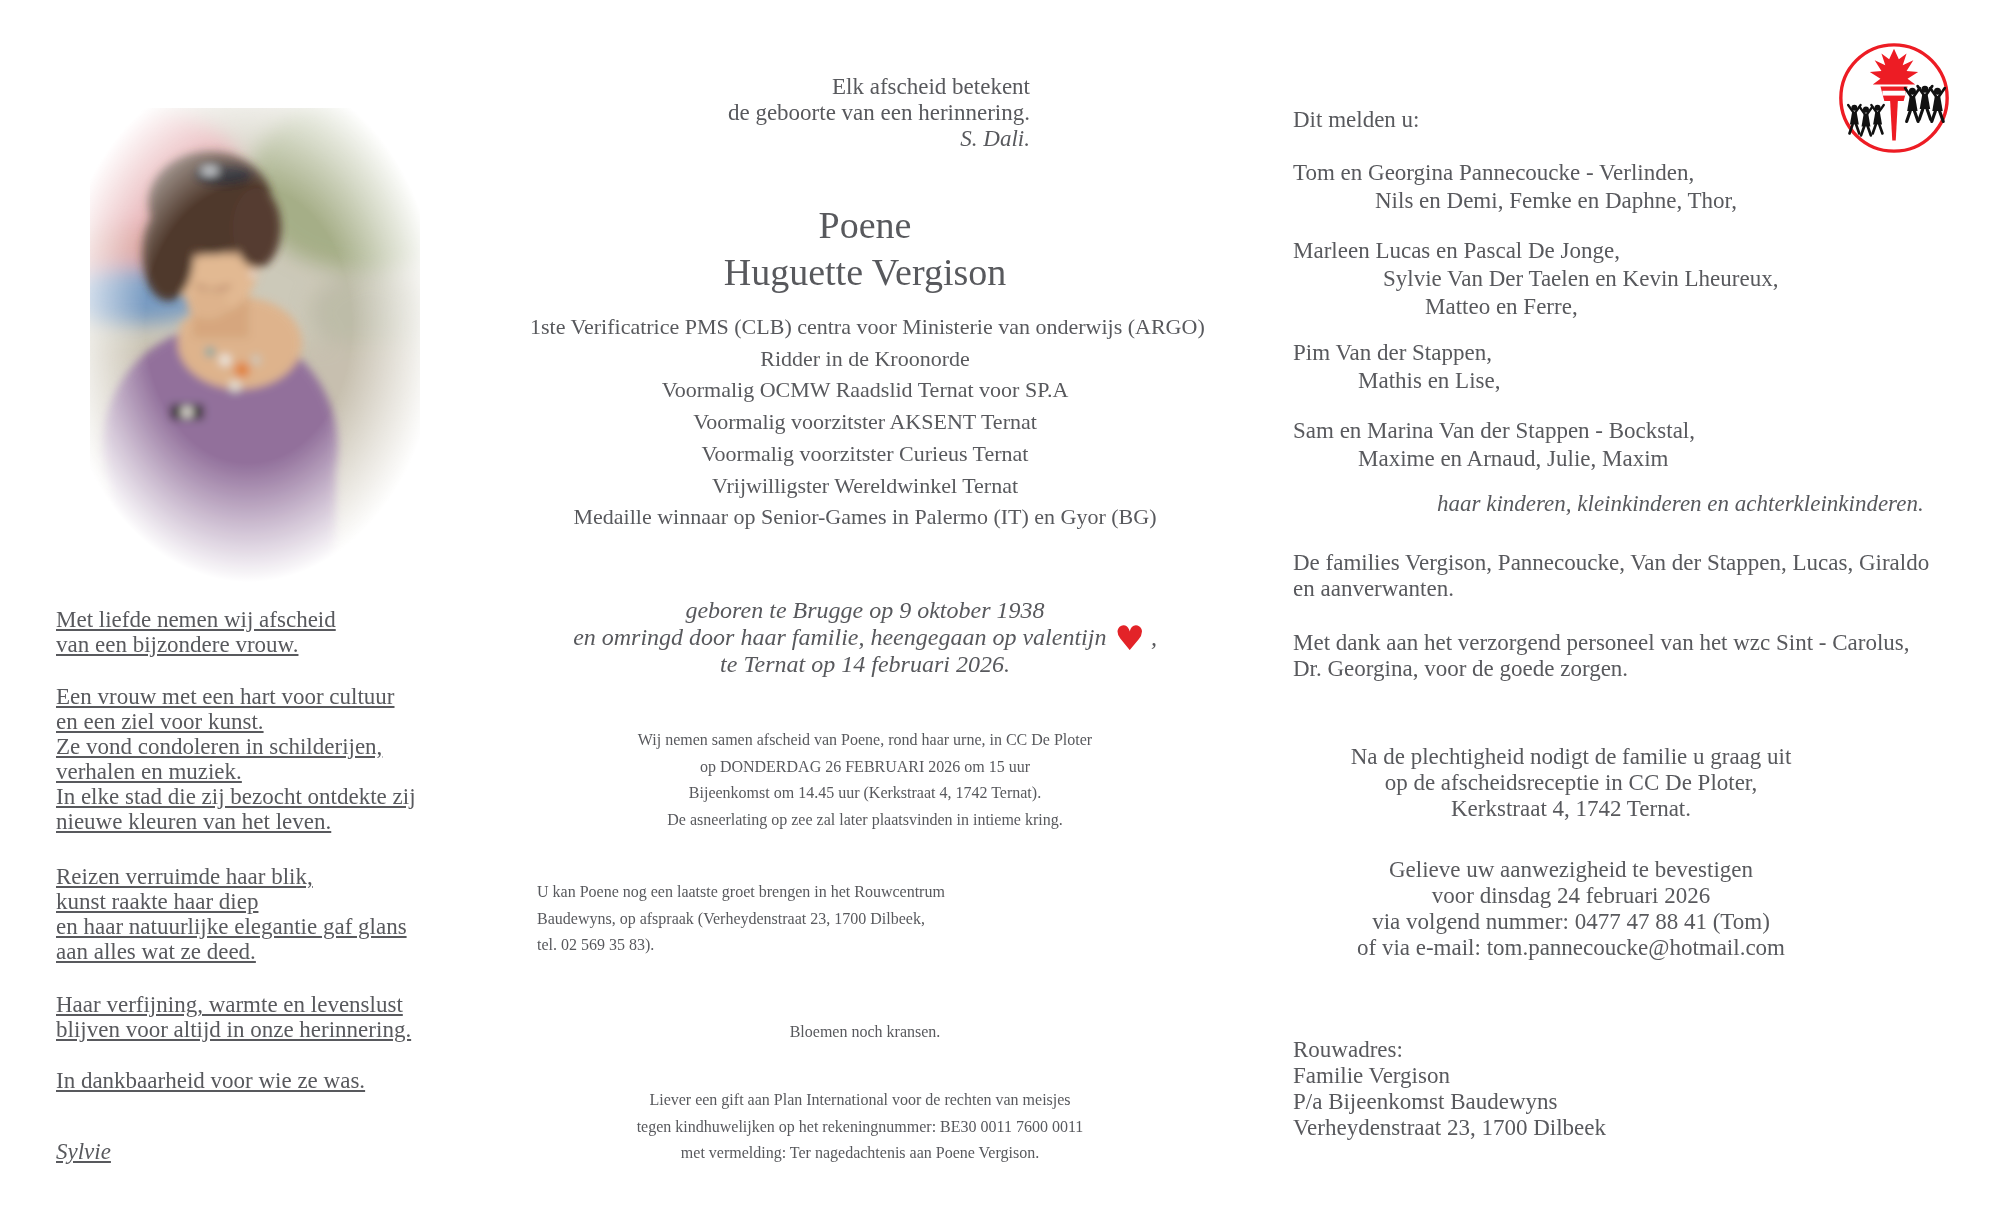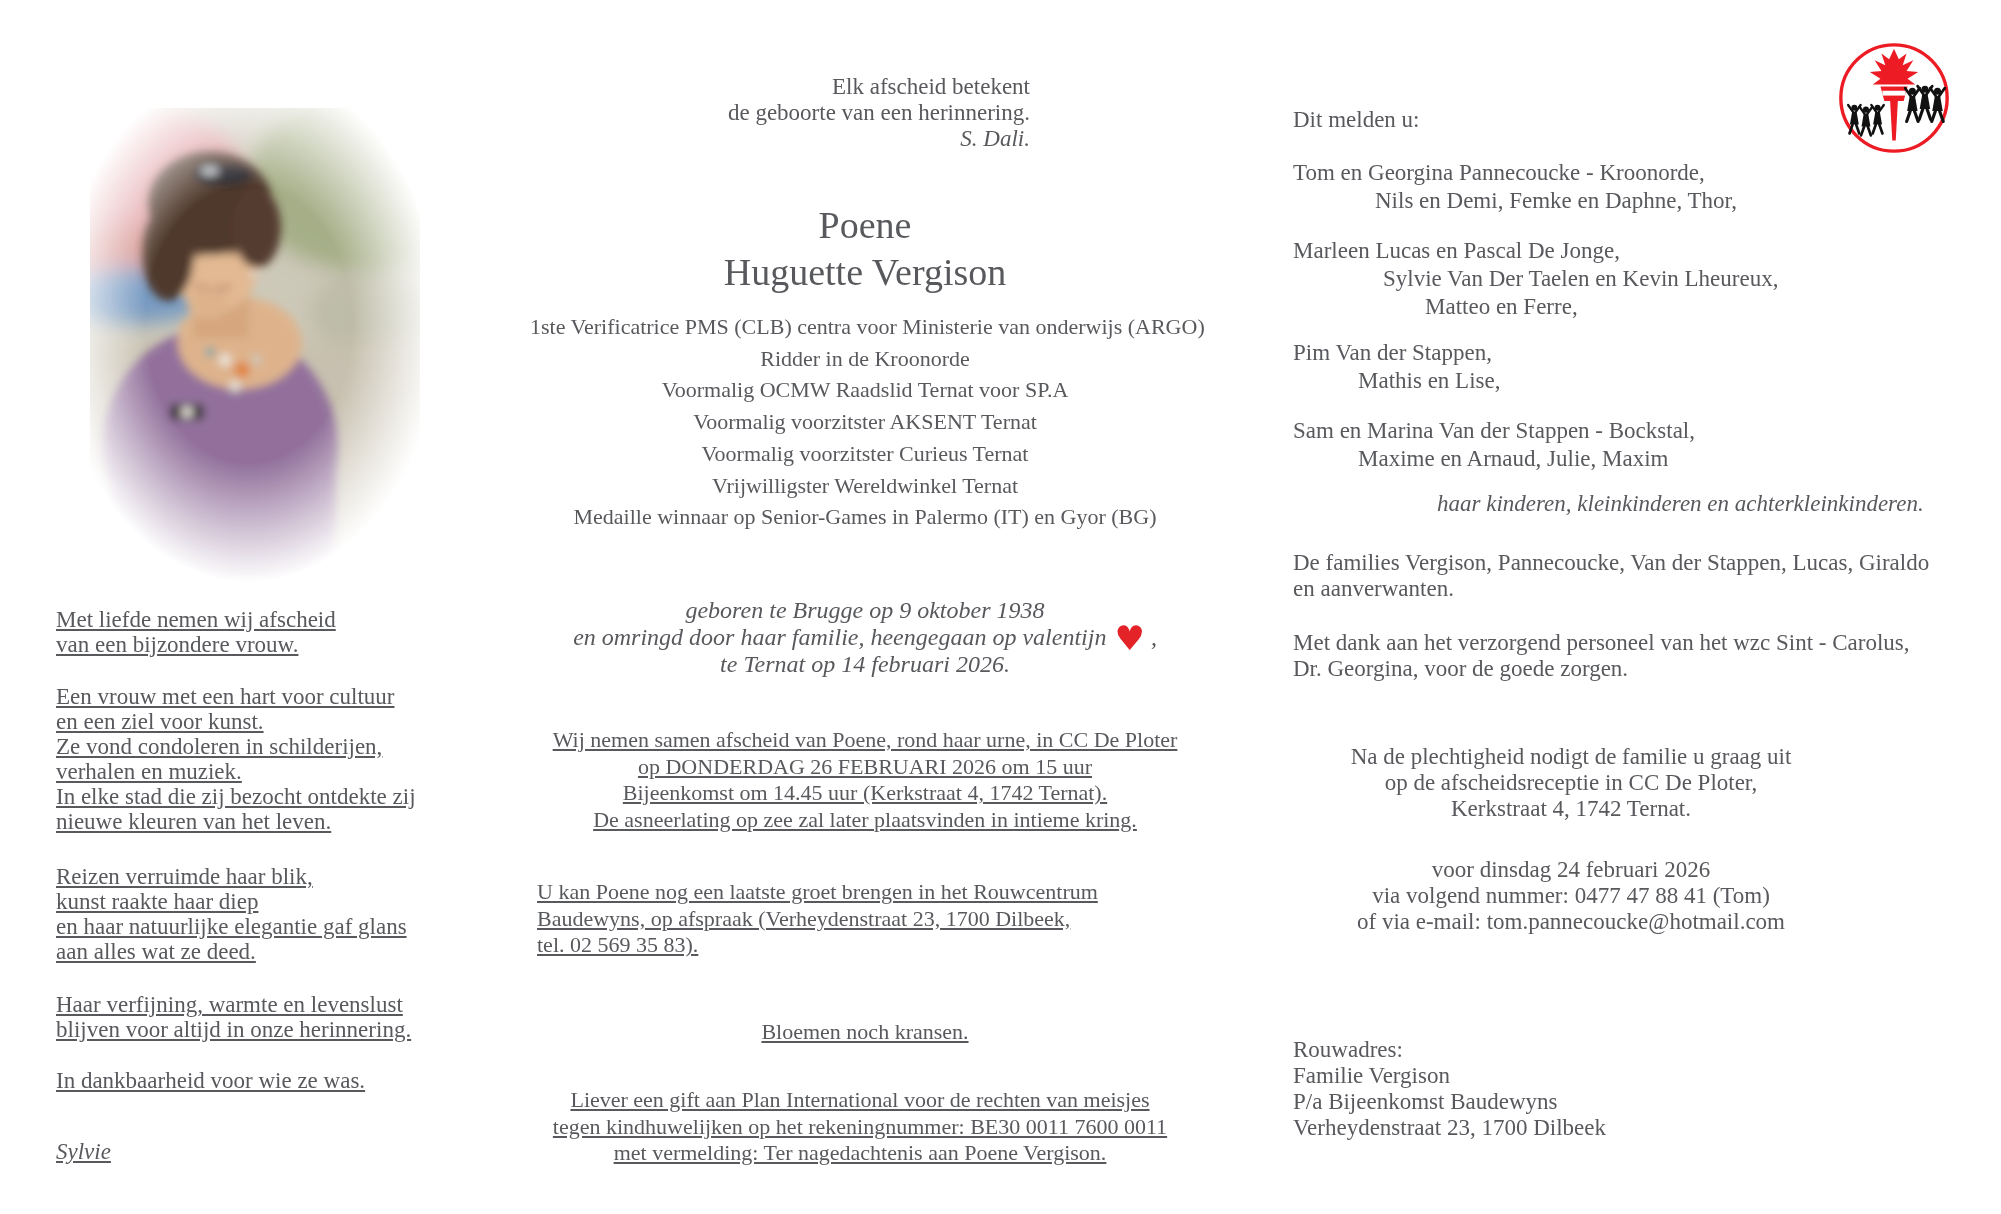--- a/index.html
+++ b/index.html
@@ -9,21 +9,21 @@
     color:#58595d;overflow:hidden;
   }
   .abs{position:absolute;}
   .ln{white-space:nowrap;}
   .it{font-style:italic;}
   .ctr{text-align:center;}
   .rgt{text-align:right;}
 
   
   .body-l .ln{font-size:23px;line-height:25px;text-decoration:underline;}
-  .body-m .ln{font-size:22px;line-height:26.5px;text-decoration:underline;}
+  .body-m .ln{font-size:16px;line-height:26.5px;}
   .body-r .ln{font-size:23px;line-height:26px;}
   .titles .ln{font-size:22px;line-height:31.7px;}
   .quote .ln{font-size:23px;line-height:26px;}
   .namebk .ln{font-size:38px;line-height:47px;}
   .lifebk .ln{font-size:24px;line-height:27px;font-style:italic;}
   .famgrp .ln{font-size:23px;line-height:28px;}
 
   .heart{
     color:#e32328;font-size:34px;line-height:0;
     display:inline-block;vertical-align:-5px;margin:0 6px 0 8px;
@@ -176,21 +176,21 @@
     <div class="ln">Liever een gift aan Plan International voor de rechten van meisjes</div>
     <div class="ln">tegen kindhuwelijken op het rekeningnummer: BE30 0011 7600 0011</div>
     <div class="ln">met vermelding: Ter nagedachtenis aan Poene Vergison.</div>
   </div>
 
   <div class="abs body-r" style="left:1293px;top:107px;">
     <div class="ln">Dit melden u:</div>
   </div>
 
   <div class="abs famgrp" style="left:1293px;top:159px;">
-    <div class="ln">Tom en Georgina Pannecoucke - Kroonorde,</div>
+    <div class="ln">Tom en Georgina Pannecoucke - Verlinden,</div>
     <div class="ln" style="padding-left:82px;">Nils en Demi, Femke en Daphne, Thor,</div>
   </div>
   <div class="abs famgrp" style="left:1293px;top:237px;">
     <div class="ln">Marleen Lucas en Pascal De Jonge,</div>
     <div class="ln" style="padding-left:90px;">Sylvie Van Der Taelen en Kevin Lheureux,</div>
     <div class="ln" style="padding-left:132px;">Matteo en Ferre,</div>
   </div>
   <div class="abs famgrp" style="left:1293px;top:339px;">
     <div class="ln">Pim Van der Stappen,</div>
     <div class="ln" style="padding-left:65px;">Mathis en Lise,</div>
@@ -214,20 +214,21 @@
     <div class="ln">Dr. Georgina, voor de goede zorgen.</div>
   </div>
 
   <div class="abs body-r ctr" style="left:1291px;top:744px;width:560px;">
     <div class="ln">Na de plechtigheid nodigt de familie u graag uit</div>
     <div class="ln">op de afscheidsreceptie in CC De Ploter,</div>
     <div class="ln">Kerkstraat 4, 1742 Ternat.</div>
   </div>
 
   <div class="abs body-r ctr" style="left:1291px;top:857px;width:560px;">
+    <div class="ln">Gelieve uw aanwezigheid te bevestigen</div>
     <div class="ln">voor dinsdag 24 februari 2026</div>
     <div class="ln">via volgend nummer: 0477 47 88 41 (Tom)</div>
     <div class="ln">of via e-mail: tom.pannecoucke@hotmail.com</div>
   </div>
 
   <div class="abs body-r" style="left:1293px;top:1037px;">
     <div class="ln">Rouwadres:</div>
     <div class="ln">Familie Vergison</div>
     <div class="ln">P/a Bijeenkomst Baudewyns</div>
     <div class="ln">Verheydenstraat 23, 1700 Dilbeek</div>

